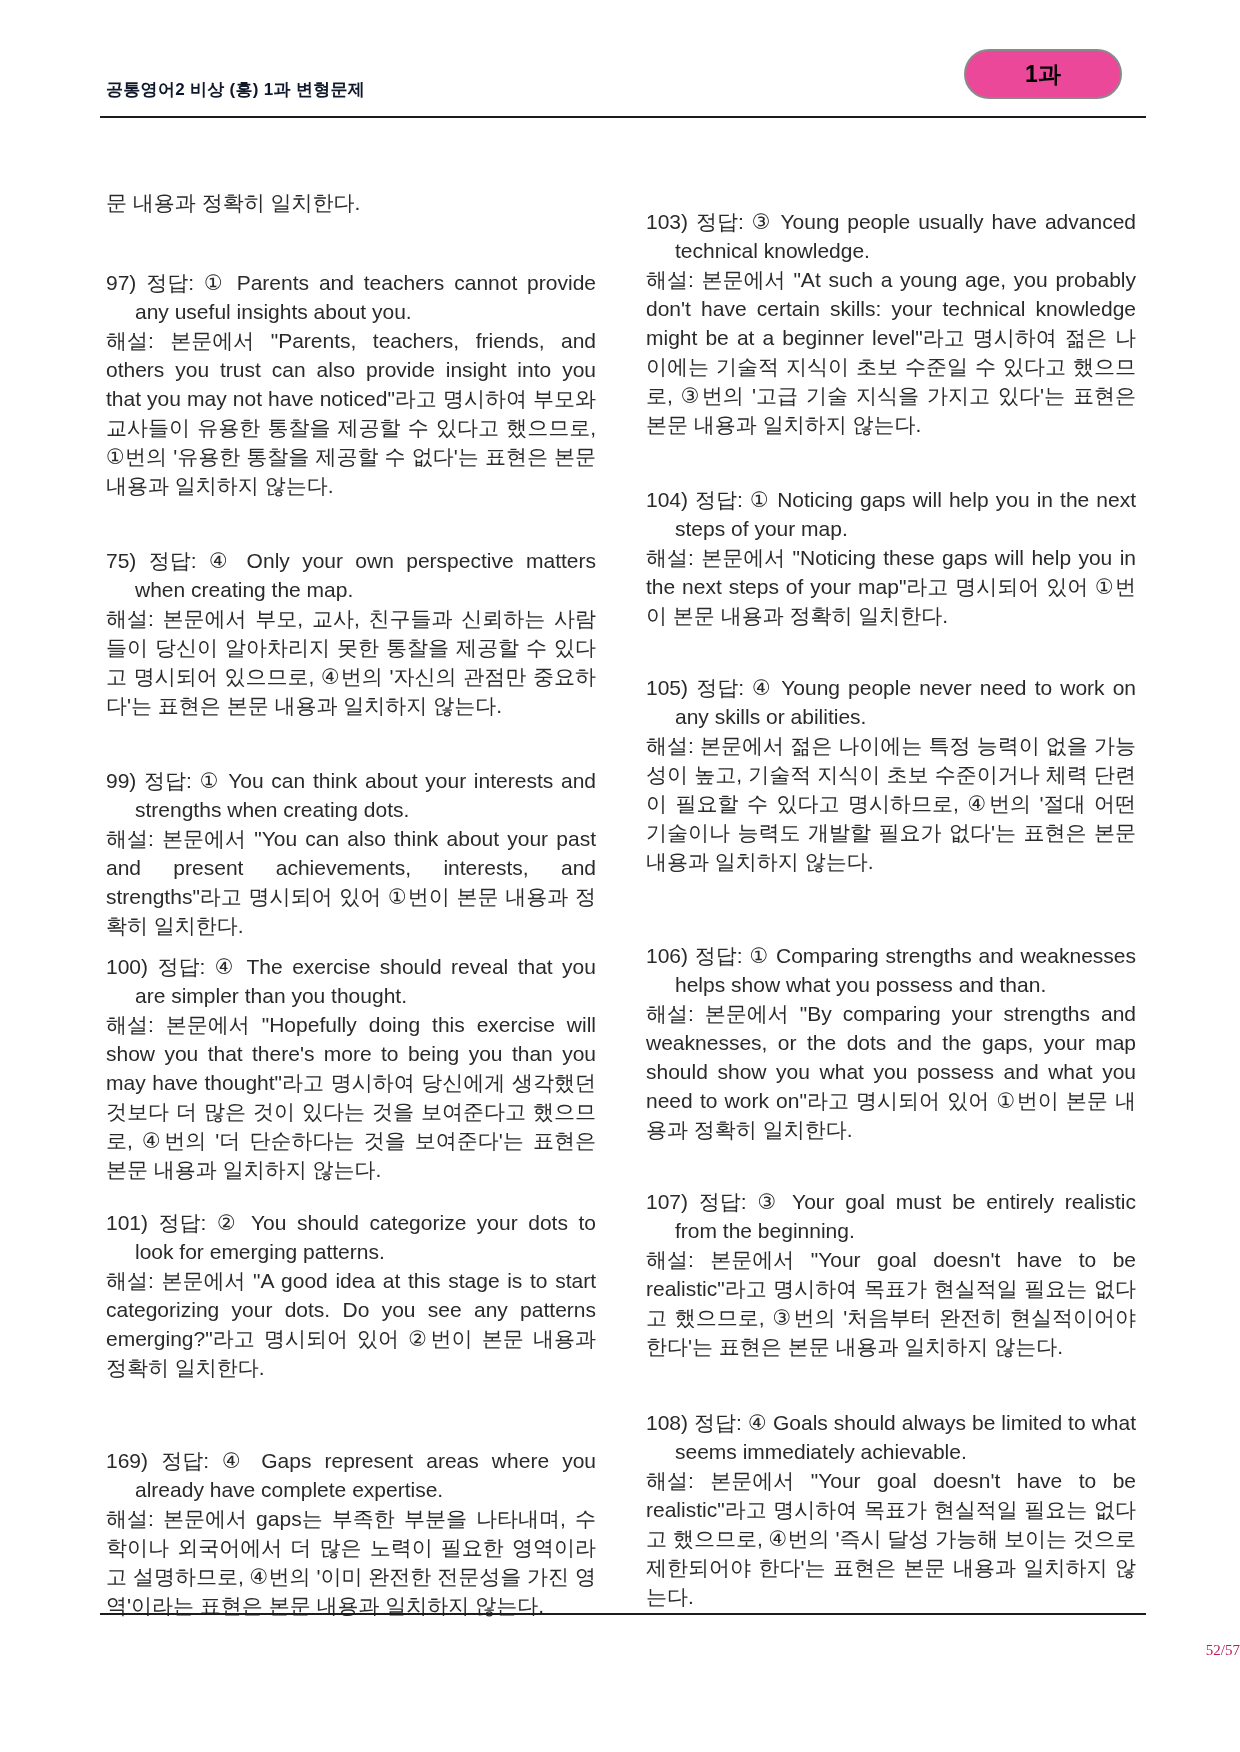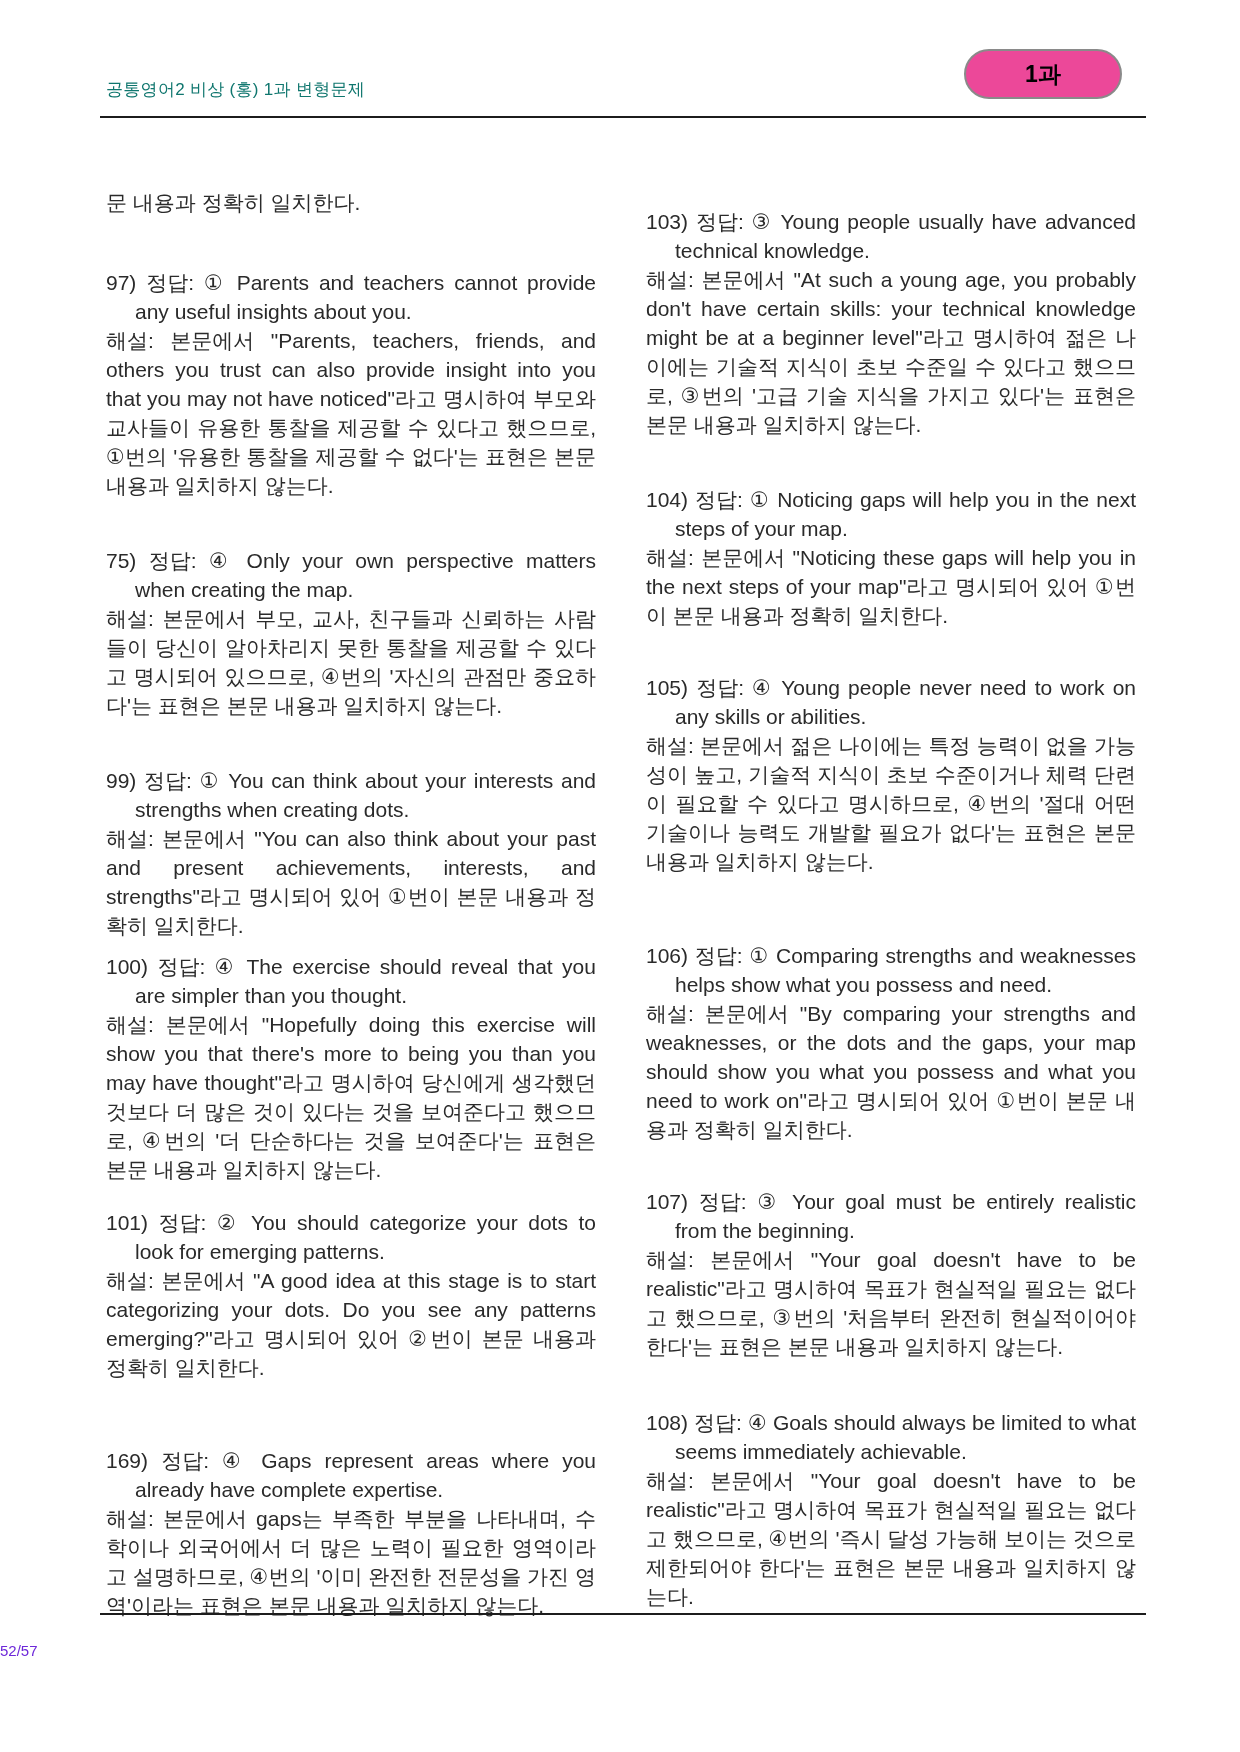--- a/index.html
+++ b/index.html
@@ -3,37 +3,37 @@
 <meta charset="utf-8">
 <style>
   html,body { margin:0; padding:0; }
   body {
     width:1240px; height:1752px; background:#ffffff; position:relative;
     font-family:"Liberation Sans","DejaVu Sans",sans-serif;
     color:#2a2a2a; overflow:hidden;
   }
   .header-title {
     position:absolute; left:106px; top:78px;
-    font-size:17px; font-weight:normal; color:#0f766e; letter-spacing:0.3px;
+    font-size:17px; font-weight:bold; color:#0f172a; letter-spacing:0.3px;
   }
   .badge {
     position:absolute; left:964px; top:49px; width:154px; height:46px;
     border:2px solid #8a8a8a; border-radius:26px;
     display:flex; align-items:center; justify-content:center;
     font-size:23px; font-weight:bold; color:#000; background:#ec4899;
   }
   .rule-top {
     position:absolute; left:100px; top:116px; width:1046px; height:2px; background:#1c1c1c;
   }
   .rule-bottom {
     position:absolute; left:100px; top:1613px; width:1046px; height:2px; background:#1c1c1c;
   }
   .page-number {
     position:absolute; left:0; top:1642px; width:100%;
-    text-align:left; font-size:15px; color:#6d28d9;
+    text-align:right; font-size:15px; color:#be185d;font-family:Liberation Serif, serif;
   }
   .block {
     position:absolute; width:490px;
     font-size:21px; line-height:29px;
     text-align:justify; text-align-last:left;
     word-break:normal; overflow-wrap:break-word;margin-top:44px;
   }
   .l { left:106px; }
   .r { left:646px; }
   .answer { margin:0; padding-left:29px; text-indent:-29px; }
@@ -89,21 +89,21 @@
   <p class="answer"><span>104)</span> <span>정답: ① Noticing gaps will help you in the next steps of your map.</span></p>
   <p class="expl">해설: 본문에서 "Noticing these gaps will help you in the next steps of your map"라고 명시되어 있어 ①번이 본문 내용과 정확히 일치한다.</p>
 </div>
 
 <div class="block r" style="top:629px">
   <p class="answer"><span>105)</span> <span>정답: ④ Young people never need to work on any skills or abilities.</span></p>
   <p class="expl">해설: 본문에서 젊은 나이에는 특정 능력이 없을 가능성이 높고, 기술적 지식이 초보 수준이거나 체력 단련이 필요할 수 있다고 명시하므로, ④번의 '절대 어떤 기술이나 능력도 개발할 필요가 없다'는 표현은 본문 내용과 일치하지 않는다.</p>
 </div>
 
 <div class="block r" style="top:897px">
-  <p class="answer"><span>106)</span> <span>정답: ① Comparing strengths and weaknesses helps show what you possess and need.</span></p>
+  <p class="answer"><span>106)</span> <span>정답: ① Comparing strengths and weaknesses helps show what you possess and than.</span></p>
   <p class="expl">해설: 본문에서 "By comparing your strengths and weaknesses, or the dots and the gaps, your map should show you what you possess and what you need to work on"라고 명시되어 있어 ①번이 본문 내용과 정확히 일치한다.</p>
 </div>
 
 <div class="block r" style="top:1143px">
   <p class="answer"><span>107)</span> <span>정답: ③ Your goal must be entirely realistic from the beginning.</span></p>
   <p class="expl">해설: 본문에서 "Your goal doesn't have to be realistic"라고 명시하여 목표가 현실적일 필요는 없다고 했으므로, ③번의 '처음부터 완전히 현실적이어야 한다'는 표현은 본문 내용과 일치하지 않는다.</p>
 </div>
 
 <div class="block r" style="top:1364px">
   <p class="answer"><span>108)</span> <span>정답: ④ Goals should always be limited to what seems immediately achievable.</span></p>

